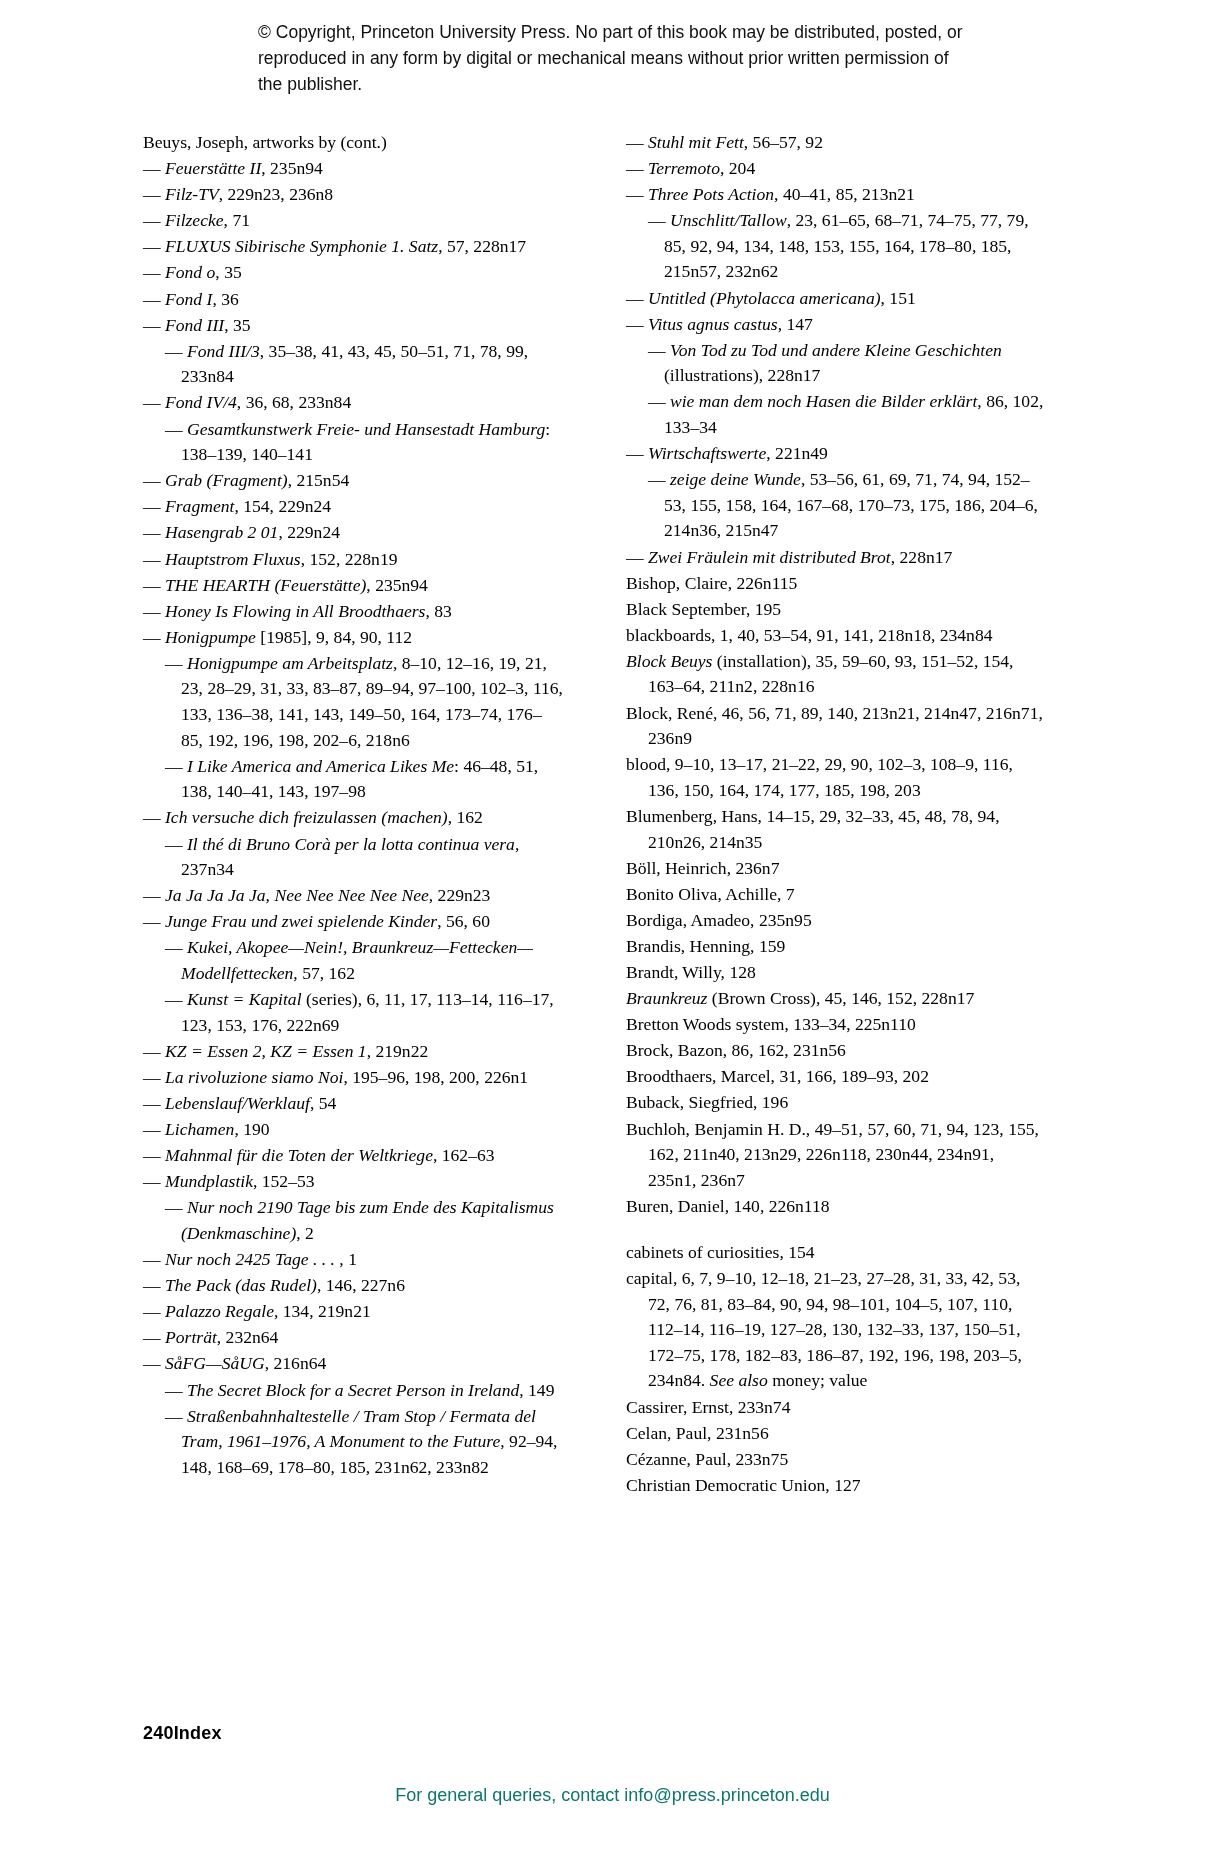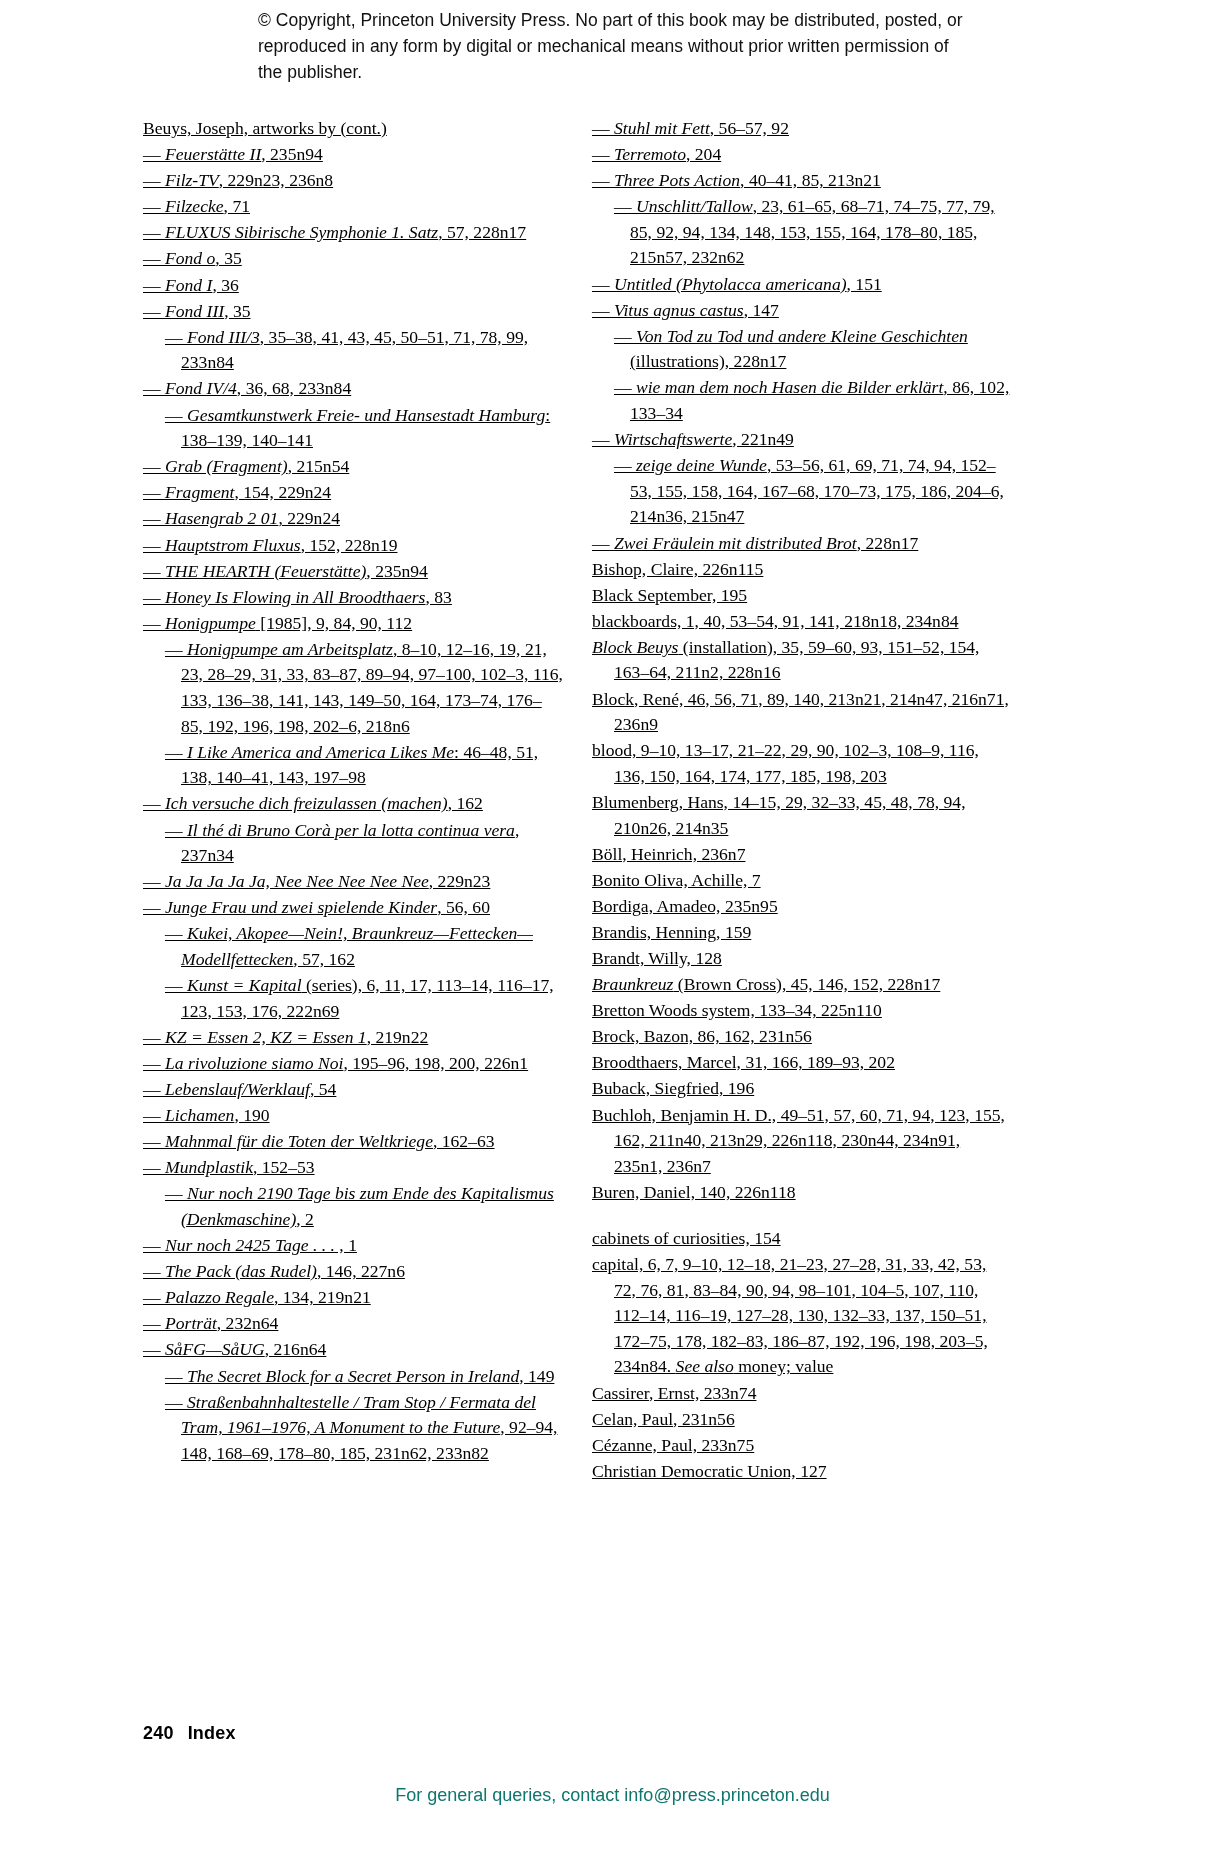--- a/index.html
+++ b/index.html
@@ -14,35 +14,34 @@
     font-family: "Liberation Serif", serif;
     color: #000000;
   }
   .page {
     position: absolute;
     inset: 0;
   }
   .copyright {
     position: absolute;
     left: 258px;
-    top: 8px;
+    top: 20px;
     width: 710px;
     font-family: "Liberation Sans", sans-serif;
     font-size: 17.5px;
     line-height: 1.48;
     color: #111;
   }
   .columns {
     position: absolute;
     left: 143px;
-    top: 116px;
+    top: 130px;
     width: 955px;
     display: flex;
-    gap: 29px;
-    text-decoration: underline;
+    gap: 63px;
   }
   .col {
     width: 420px;
     font-size: 17.6px;
     line-height: 1.455;
   }
   .entry {
     margin: 0 0 0.5px 0;
     text-indent: -16px;
     padding-left: 16px;
@@ -68,21 +67,20 @@
     position: absolute;
     left: 143px;
     top: 1723px;
     font-family: "Liberation Sans", sans-serif;
     font-size: 18px;
     font-weight: bold;
     letter-spacing: 0.2px;
   }
   .folio .label {
     font-weight: bold;
-    margin-left: 14px;
   }
   .footer {
     position: absolute;
     left: 0;
     top: 1785px;
     width: 100%;
     text-align: center;
     font-family: "Liberation Sans", sans-serif;
     font-size: 18px;
     color: #0f766e;

